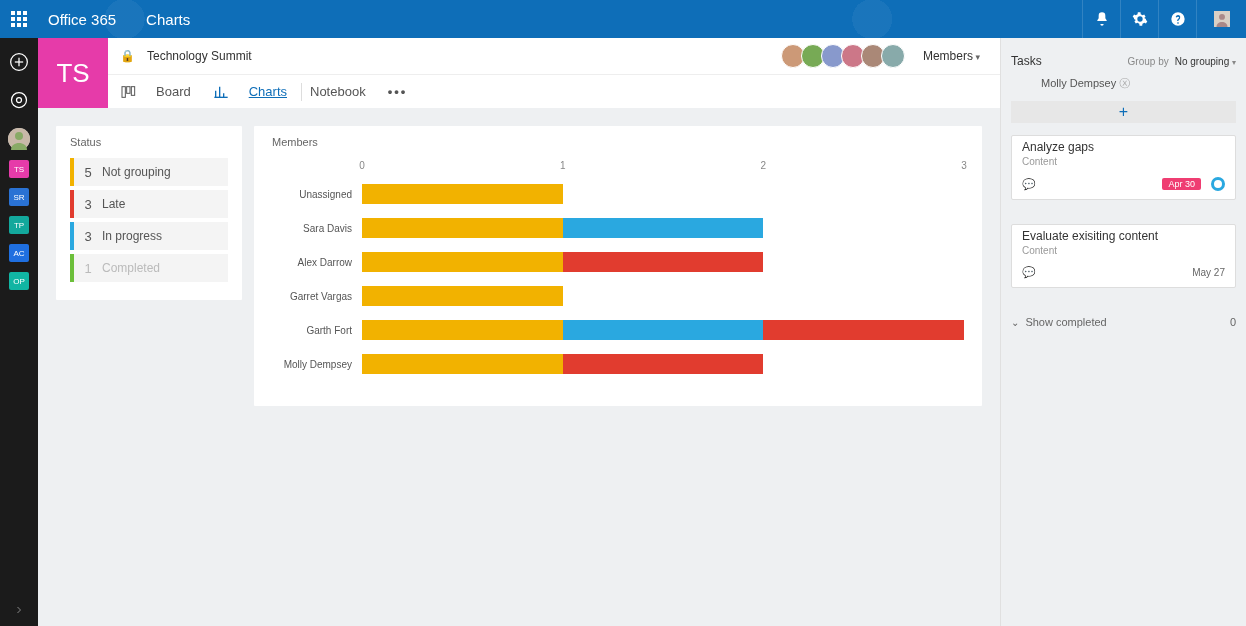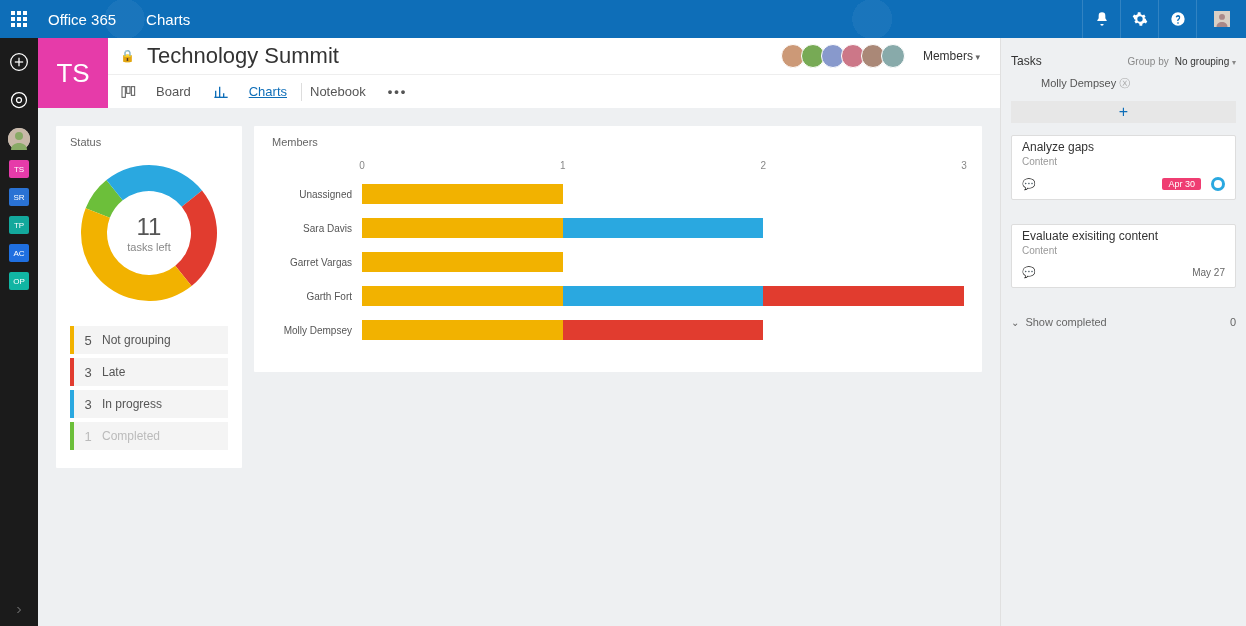--- a/index.html
+++ b/index.html
@@ -23,21 +23,21 @@
   .rail-expand{position:absolute;bottom:10px;left:0;right:0;display:flex;justify-content:center;cursor:pointer;}
   .rail-expand svg{stroke:#888;width:12px;height:12px;}
 
   .main{flex:1;display:flex;background:#eef0f2;}
   .content{flex:1;display:flex;flex-direction:column;}
   .plan-header{height:70px;background:#fff;display:flex;align-items:flex-start;}
   .plan-badge{width:70px;height:70px;background:#e63ba9;color:#fff;display:flex;align-items:center;justify-content:center;font-size:26px;font-weight:300;}
   .plan-head-right{flex:1;display:flex;flex-direction:column;}
   .plan-title-row{display:flex;align-items:center;height:36px;padding-left:12px;}
   .lock-icon{color:#888;margin-right:12px;font-size:12px;}
-  .plan-title{font-size:22px;color:#333;font-weight:400;}
+  .plan-title{font-size:12px;color:#333;font-weight:400;}
   .title-spacer{flex:1;}
   .member-avatars{display:flex;gap:-4px;margin-right:18px;}
   .avatar-s{width:24px;height:24px;border-radius:50%;background:#bbb;margin-left:-4px;border:1px solid #fff;display:flex;align-items:center;justify-content:center;font-size:10px;color:#fff;}
   .members-link{font-size:12px;color:#333;margin-right:20px;cursor:pointer;}
   .members-link::after{content:" ▾";font-size:9px;color:#666;}
   .plan-tabs{display:flex;align-items:center;height:34px;padding-left:12px;border-top:1px solid #eee;}
   .tab{display:flex;align-items:center;gap:20px;margin-right:22px;font-size:13px;color:#555;cursor:pointer;}
   .tab.active{color:#0e6eb8;}
   .tab.active .tab-label{text-decoration:underline;}
   .tab svg{width:16px;height:16px;stroke:#555;fill:none;}
@@ -218,34 +218,20 @@
             </div>
             <div class="tab-more">•••</div>
           </div>
         </div>
       </div>
 
       <div class="charts-area">
 
         <div class="card status-card">
           <div class="card-title">Status</div>
-          <div class="donut-wrap">
-            <div class="donut">
-              <svg id="donut-svg" width="150" height="150" viewBox="0 0 150 150">
-                  <path d="M99.6403273044138,11.621342154228614 A68,68 0 0 1 128.0284783260714,32.43263590000695 L107.75288367198527,48.708392761769005 A42,42 0 0 0 90.2190256880203,35.85435838937649 Z" fill="#6cbf3a"></path>
-                  <path d="M128.0284783260714,32.43263590000695 A68,68 0 0 1 117.56736409999306,128.0284783260714 L101.29160723823101,107.75288367198527 A42,42 0 0 0 107.75288367198527,48.708392761769005 Z" fill="#2aa8e0"></path>
-                  <path d="M117.56736409999306,128.0284783260714 A68,68 0 0 1 21.971521673928613,117.56736409999306 L42.247116328014734,101.291607238231 A42,42 0 0 0 101.29160723823101,107.75288367198527 Z" fill="#e13c2f"></path>
-                  <path d="M21.971521673928613,117.56736409999306 A68,68 0 0 1 99.64032730441383,11.621342154228621 L90.21902568802031,35.8543583893765 A42,42 0 0 0 42.247116328014734,101.291607238231 Z" fill="#f2b200"></path>
-                </svg>
-              <div class="donut-center">
-                <div class="donut-num">11</div>
-                <div class="donut-lbl">tasks left</div>
-              </div>
-            </div>
-          </div>
           <div id="status-legend">
               <div class="legend-row">
                 <div class="legend-bar" style="background:#f2b200"></div>
   <div class="legend-count">5</div>
   <div class="legend-text">Not grouping</div>
               </div>
               <div class="legend-row">
                 <div class="legend-bar" style="background:#e13c2f"></div>
   <div class="legend-count">3</div>
   <div class="legend-text">Late</div>
@@ -280,20 +266,27 @@
                   <div class="bar-lbl">Unassigned</div>
                   <div class="bar-track">
                     <div class="seg" style="width: 33.3333%; background: rgb(242, 178, 0);"></div>
                   </div>
                 </div>
                 <div class="bar-row">
                   <div class="bar-lbl">Sara Davis</div>
                   <div class="bar-track">
                     <div class="seg" style="width: 33.3333%; background: rgb(242, 178, 0);"></div>
                     <div class="seg" style="width: 33.3333%; background: rgb(42, 168, 224);"></div>
+                  </div>
+                </div>
+                <div class="bar-row">
+                  <div class="bar-lbl">Alex Darrow</div>
+                  <div class="bar-track">
+                    <div class="seg" style="width: 33.3333%; background: rgb(242, 178, 0);"></div>
+                    <div class="seg" style="width: 33.3333%; background: rgb(225, 60, 47);"></div>
                   </div>
                 </div>
                 <div class="bar-row">
                   <div class="bar-lbl">Garret Vargas</div>
                   <div class="bar-track">
                     <div class="seg" style="width: 33.3333%; background: rgb(242, 178, 0);"></div>
                   </div>
                 </div>
                 <div class="bar-row">
                   <div class="bar-lbl">Garth Fort</div>

